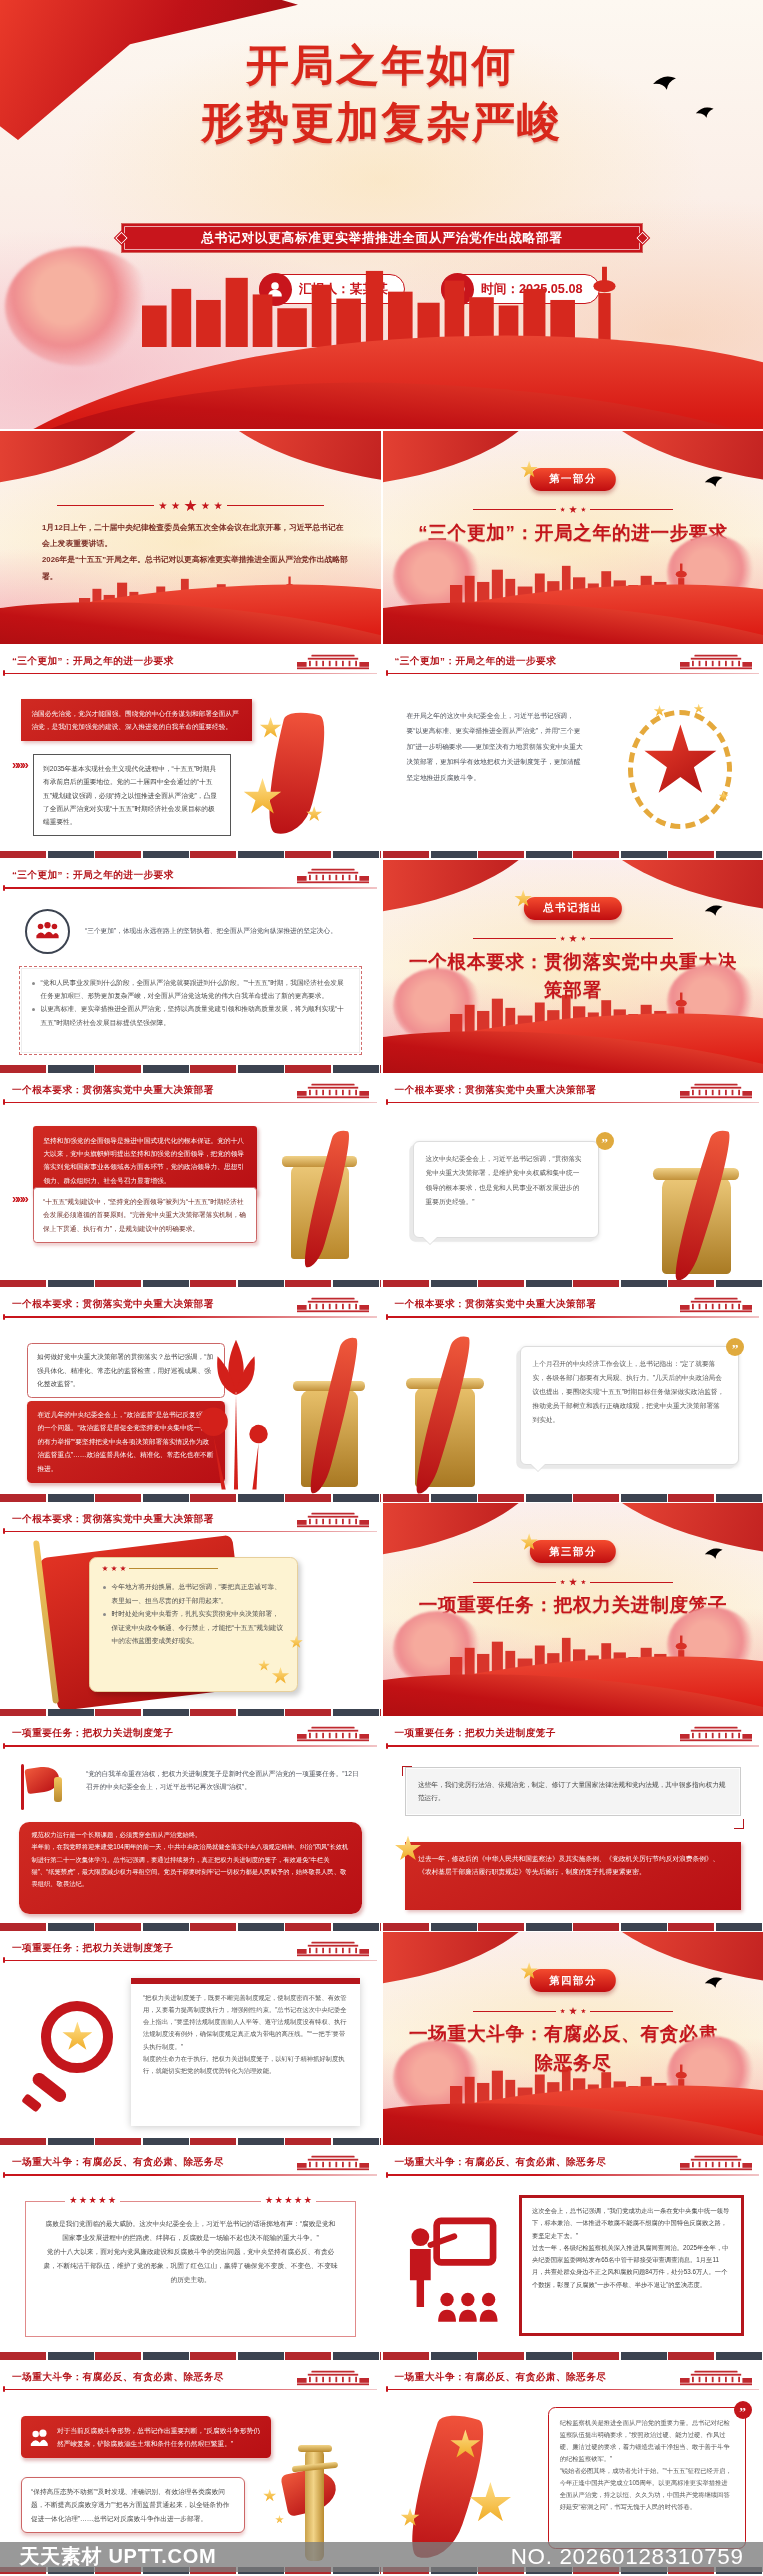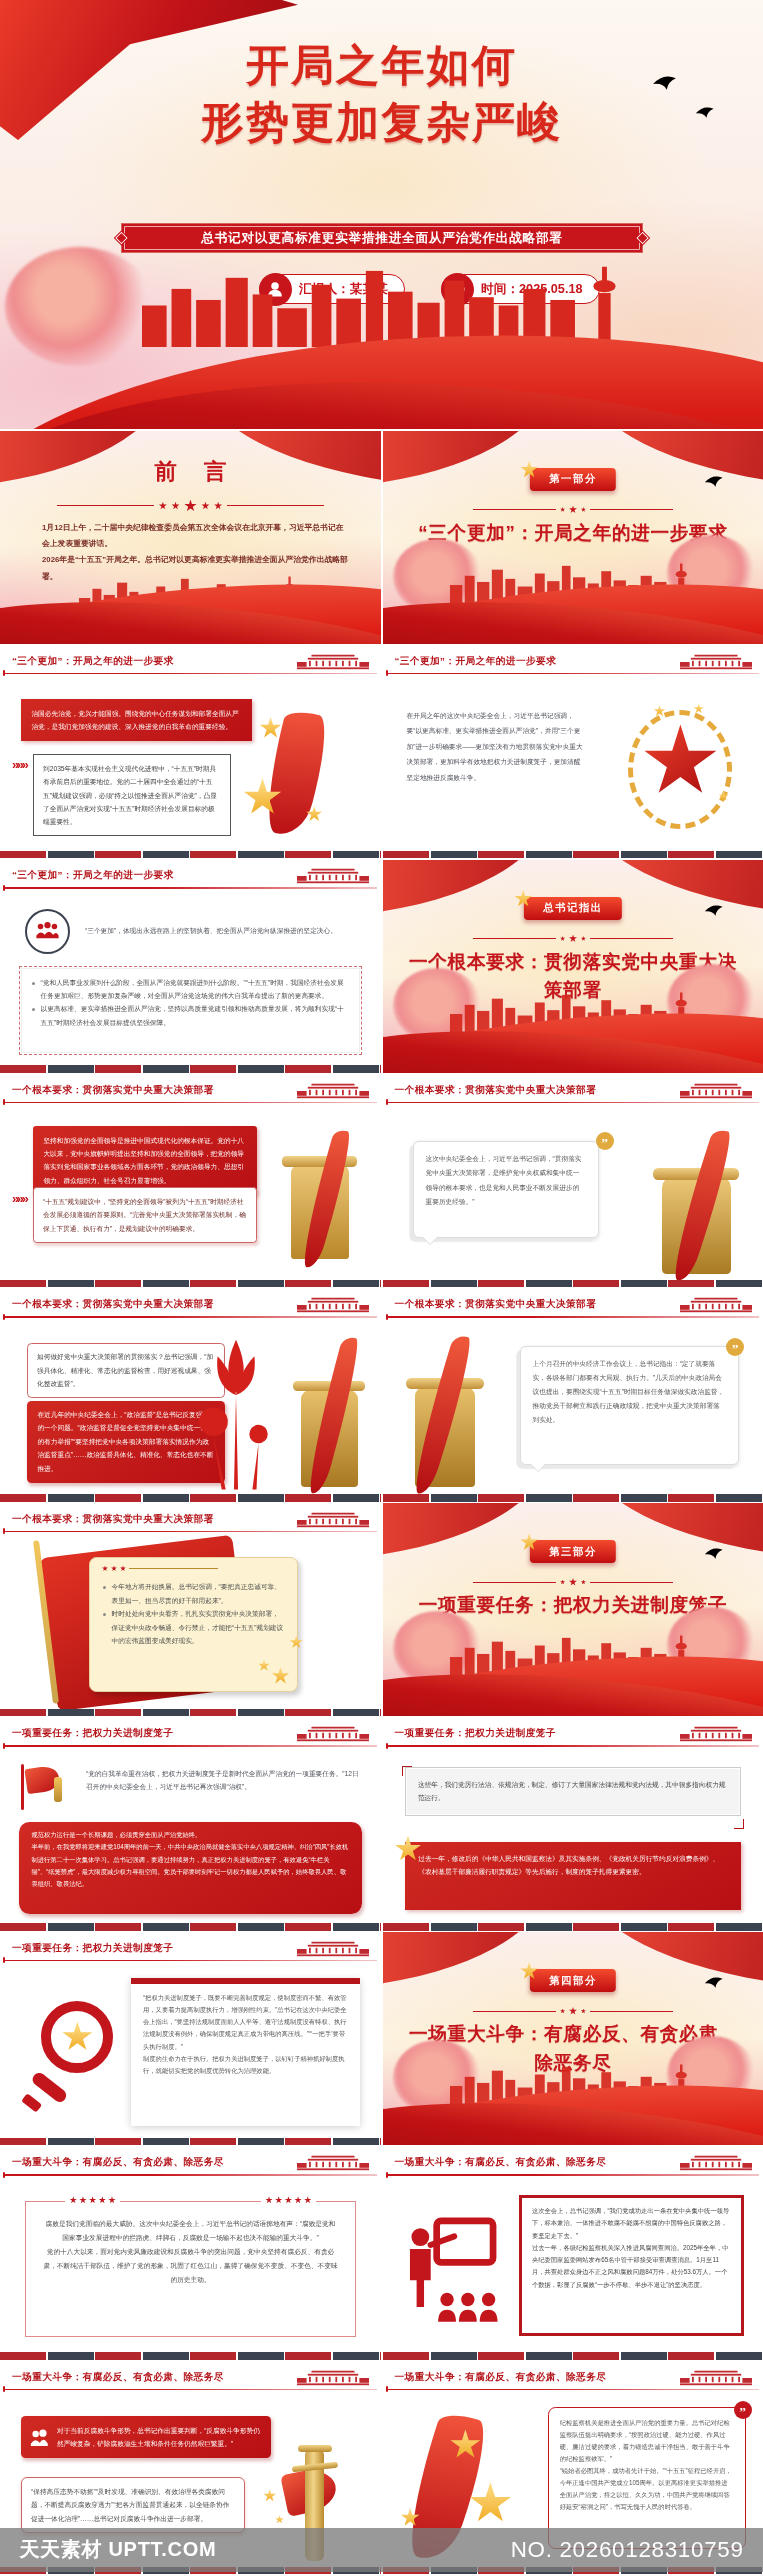--- a/index.html
+++ b/index.html
@@ -73,21 +73,21 @@
 
   
   .divider{background:
       radial-gradient(388px 171px at 50% 52%, rgba(250,224,168,.55), transparent 70%),
       radial-gradient(388px 134px at 90% 90%, rgba(245,160,150,.6), transparent 65%),
       radial-gradient(373px 127px at 8% 94%, rgba(242,150,166,.65), transparent 65%),
       linear-gradient(180deg,#fbeff0,#fdf6ea 50%,#f9e4e4)}
   .rib{position:absolute;background:linear-gradient(100deg,#ef4430,#b40d10);opacity:.95}
   .rib.tl{top:-39px;left:-45px;width:209px;height:83px;border-radius:0 0 100% 12%;transform:rotate(-7deg)}
   .rib.tr{top:-42px;right:-52px;width:231px;height:83px;border-radius:0 0 12% 100%;transform:rotate(7deg)}
-  .badge{position:absolute;top:37px;left:50%;transform:translateX(-50%);padding:4.5px 19.4px;border-radius:4px;
+  .badge{position:absolute;top:37px;left:50%;transform:translateX(-50%);padding:4.5px 19.4px;border-radius:11px;
     background:linear-gradient(180deg,#f44b2e,#c00d10);color:#fff;font-weight:bold;font-size:10.4px;letter-spacing:1.5px;
     box-shadow:0 3px 4.5px rgba(150,20,20,.35)}
   .bstar{position:absolute;left:-9.7px;top:-6.7px;width:18px;height:18px}
   .sline{position:absolute;top:75px;left:0;right:0;display:flex;align-items:center;justify-content:center;gap:3.7px}
   .sline .ln{width:83px;height:0.7px;background:#c4161c}
   .sline .s{width:5.2px;height:5.2px;background:#c4161c}
   .sline .sm{width:8.2px;height:8.2px}
   .dtit{position:absolute;top:88px;left:21px;right:21px;text-align:center;color:#c4161c;font-weight:bold;
     font-size:18.6px;line-height:1.55;letter-spacing:0.7px;text-shadow:0 0.7px 0.7px rgba(170,30,20,.2)}
   .sky{position:absolute;bottom:36px;left:50%;transform:translateX(-50%);width:246px;height:46px;color:#d6281e;opacity:.92}
@@ -101,21 +101,21 @@
 
   
   .ptit{position:absolute;top:25px;left:0;right:0;text-align:center;color:#c4161c;font-weight:bold;font-size:22.4px;letter-spacing:10.4px;text-indent:10.4px}
   .pstars{position:absolute;top:69px;left:0;right:0;display:flex;align-items:center;justify-content:center;gap:4.5px}
   .pstars .ln{width:97px;height:1.1px;background:#c4161c}
   .pstars .s{width:8.2px;height:8.2px;background:#c4161c}
   .pstars .big{width:12.7px;height:12.7px}
   .pbody{position:absolute;top:89px;left:42px;right:33px;color:#7c2f27;font-weight:bold;font-size:7.8px;line-height:2.1}
 
   
-  .fband{position:absolute;left:0;right:0;bottom:4.5px;height:44px;background:rgba(124,124,124,.78);
+  .fband{position:absolute;left:0;right:0;bottom:4.5px;height:30px;background:rgba(124,124,124,.78);
     display:flex;align-items:center;justify-content:space-between;padding:0 19.4px;color:#fff}
   .fbrand{font-size:20px;font-weight:bold;letter-spacing:0.7px}
   .fnum{font-size:22.4px;letter-spacing:0.7px}
 
   svg{display:block}
 </style>
 </head>
 <body>
 
 <svg width="0" height="0" style="position:absolute">
@@ -208,36 +208,35 @@
           </svg>
         </span>
       <span>汇报人：某某某</span>
     </div>
     <div class="cpill" style="left:441px">
       <span class="cic">
         <svg width="18" height="18" viewBox="0 0 24 24" color="#fff">
             <use href="#clock"></use>
           </svg>
         </span>
-      <span>时间：2025.05.18</span>
+      <span>时间：2025.05.08</span>
     </div>
     <div class="cpeony"></div>
     <svg class="csky" viewBox="0 0 200 60" preserveAspectRatio="none" fill="currentColor">
         <use href="#skyline"></use>
       </svg>
     <div class="cwave cw1"></div>
     <div class="cwave cw2"></div>
   </section>
 
   <div class="grid">
 
     <section class="slide divider">
       <div class="rib tl"></div>
       <div class="rib tr"></div>
-      <div class="ptit">前 言</div>
       <div class="pstars">
         <span class="ln"></span>
           <span class="s star5"></span>
           <span class="s star5"></span>
         <span class="s star5 big"></span>
           <span class="s star5"></span>
           <span class="s star5"></span>
           <span class="ln"></span>
       </div>
       <div class="pbody pl">1月12日上午，二十届中央纪律检查委员会第五次全体会议在北京开幕，习近平总书记在会上发表重要讲话。

